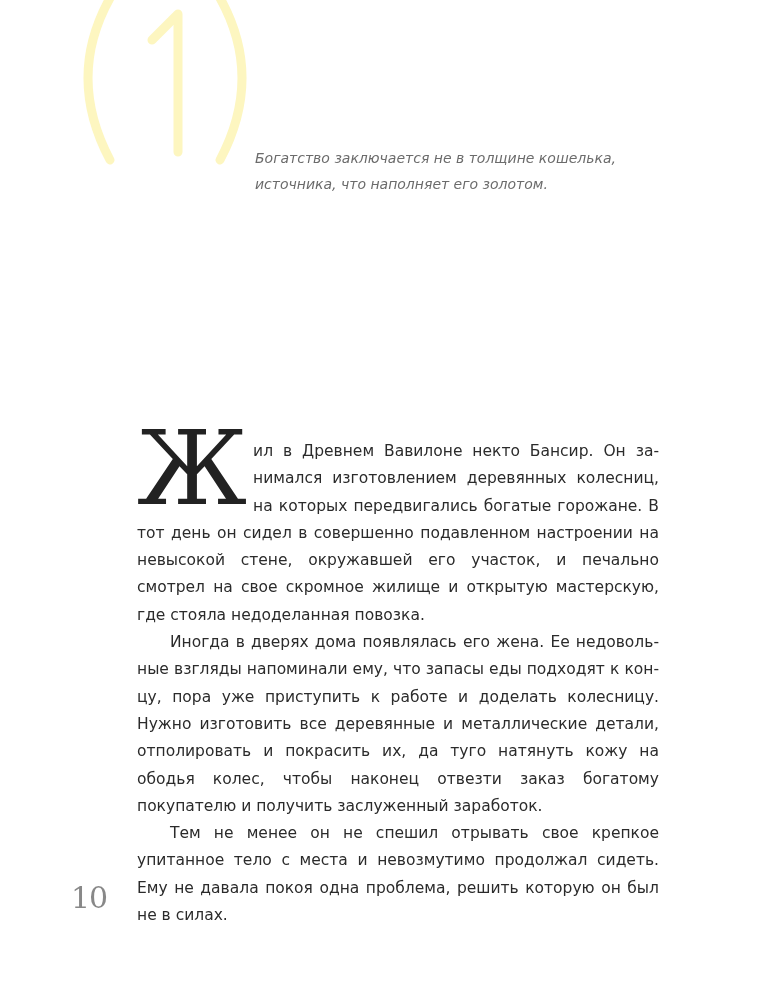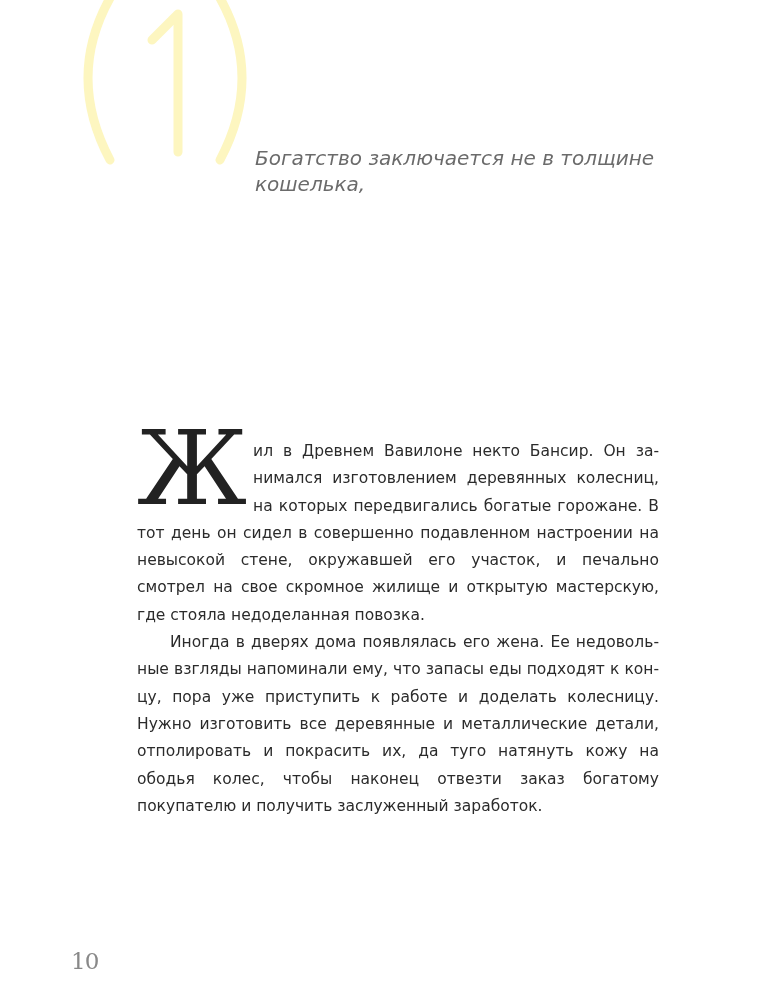--- a/index.html
+++ b/index.html
@@ -7,57 +7,59 @@
   .chapter-num {
     position: absolute; left: 58px; top: -8px;
     font-family: "DejaVu Sans", sans-serif; font-weight: 200;
     font-size: 182px; line-height: 1; color: #fdf6c0; letter-spacing: -4px;
     -webkit-text-stroke: 0;
   }
   .chapter-num svg { display:block; }
   .epigraph {
     position: absolute; left: 255px; top: 145px; width: 430px;
     font-family: "DejaVu Sans", sans-serif; font-style: italic; font-weight: 300;
-    font-size: 20px; line-height: 26px; color: #6b6b6b;
+    font-size: 14px; line-height: 26px; color: #6b6b6b;
   }
   .body-text {
     position: absolute; left: 137px; top: 428px; width: 522px;
     font-family: "DejaVu Sans", sans-serif; font-size: 15.5px; line-height: 27.3px;
     color: #2b2b2b; text-align: justify; hyphens: manual;
   }
   .body-text p { margin: 0; }
   .body-text p.indent { text-indent: 33px; }
   .drop-cap {
     float: left; font-family: "DejaVu Serif", serif; font-weight: 200;
     font-size: 98px; line-height: 76px; height: 76px; margin: 0 6px -4px 0; padding-top: 0;
     color: #222; transform: scaleY(1.05); transform-origin: top left;
   }
   .first-line-pad { display: block; height: 10px; }
   .page-number {
-    position: absolute; left: 71px; top: 948px;
-    font-family: "DejaVu Serif", serif; font-size: 23px; color: #888; letter-spacing: -1px;
+    position: absolute; left: 71px; top: 880px;
+    font-family: "DejaVu Serif", serif; font-size: 30px; color: #888; letter-spacing: -1px;
   }
 </style>
 </head>
 <body>
 
 <div class="chapter-num">
   <svg width="200" height="175" viewBox="0 0 200 175">
     <path d="M 52 6 Q 8 85 52 168" fill="none" stroke="#fdf6c0" stroke-width="9" stroke-linecap="round"></path>
     <path d="M 94 48 L 120 22 L 120 160" fill="none" stroke="#fdf6c0" stroke-width="9" stroke-linejoin="round" stroke-linecap="round"></path>
     <path d="M 162 6 Q 206 85 162 168" fill="none" stroke="#fdf6c0" stroke-width="9" stroke-linecap="round"></path>
   </svg>
 </div>
 
 <div class="epigraph">
   <div>Богатство заключается не в толщине кошелька,</div>
+  <div>источника, что наполняет его золотом.</div>
 </div>
 
 <div class="body-text">
   <p>
     <span class="drop-cap">Ж</span>
     <span class="first-line-pad"></span>
     <span>ил в Древнем Вавилоне некто Бансир. Он за­нимался изготовлением деревянных колесниц, на которых передвигались богатые горожане. В тот день он сидел в совершенно подавленном настроении на невысокой стене, окружавшей его участок, и печально смотрел на свое скромное жилище и открытую мастерскую, где стояла недо­деланная повозка.</span>
   </p>
   <p class="indent">Иногда в дверях дома появлялась его жена. Ее недоволь­ные взгляды напоминали ему, что запасы еды подходят к кон­цу, пора уже приступить к работе и доделать колесницу. Нужно изготовить все деревянные и металлические детали, отполи­ровать и покрасить их, да туго натянуть кожу на ободья колес, чтобы наконец отвезти заказ богатому покупателю и получить заслуженный заработок.</p>
+  <p class="indent">Тем не менее он не спешил отрывать свое крепкое упитан­ное тело с места и невозмутимо продолжал сидеть. Ему не да­вала покоя одна проблема, решить которую он был не в силах.</p>
 </div>
 
 <div class="page-number">10</div>
 
 </body></html>

